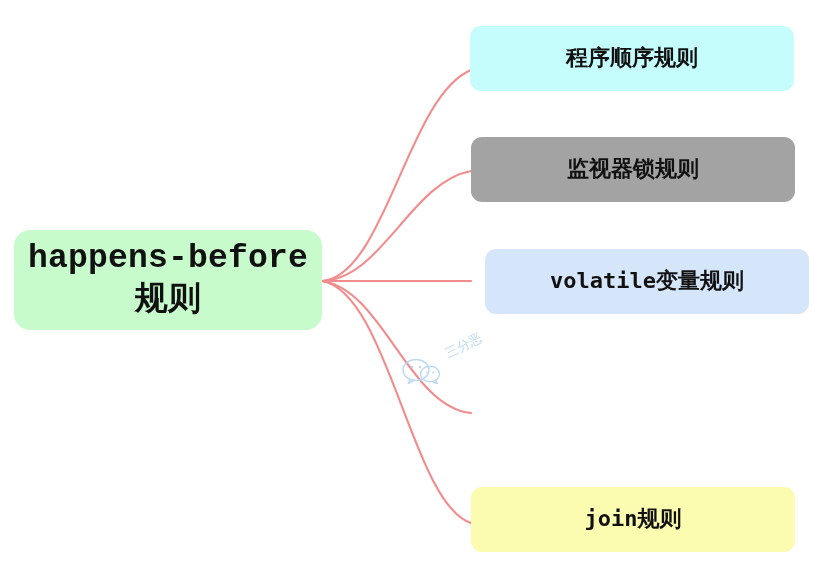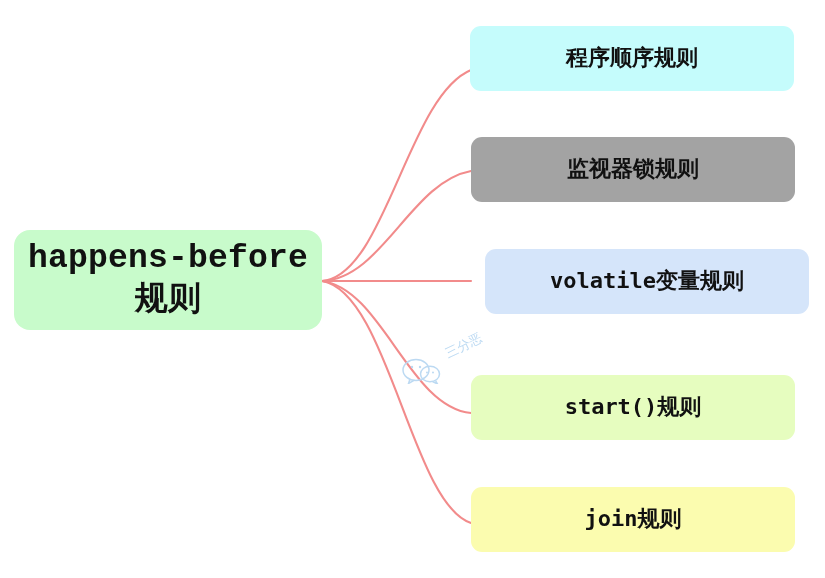--- a/index.html
+++ b/index.html
@@ -97,23 +97,20 @@
   </div>
 
   <div class="node node-leaf leaf-1" style="left: 471px; top: 137px; width: 324px; height: 65px; background: #a3a3a3;">
     <span>监视器锁规则</span>
   </div>
 
   <div class="node node-leaf leaf-2" style="left: 471px; top: 249px; width: 324px; height: 65px; background: rgb(213, 229, 250); margin-left: 14px;">
     <span>volatile变量规则</span>
   </div>
 
-  <div class="node node-leaf leaf-3" style="left: 471px; top: 375px; width: 324px; height: 65px; background: rgb(230, 253, 191);">
-    <span>start()规则</span>
-  </div>
 
   <div class="node node-leaf leaf-4" style="left: 471px; top: 487px; width: 324px; height: 65px; background: rgb(251, 252, 175);">
     <span>join规则</span>
   </div>
 
   <svg class="watermark" viewBox="0 0 104 56" width="104" height="56" aria-hidden="true">
     <g id="watermark-group" stroke="#b9d8f2" fill="none" stroke-width="1.5">
 
       <ellipse cx="24" cy="42" rx="13" ry="10.5"></ellipse>
       <path d="M18 51 L16.5 55.5 L22.5 52.2"></path>

